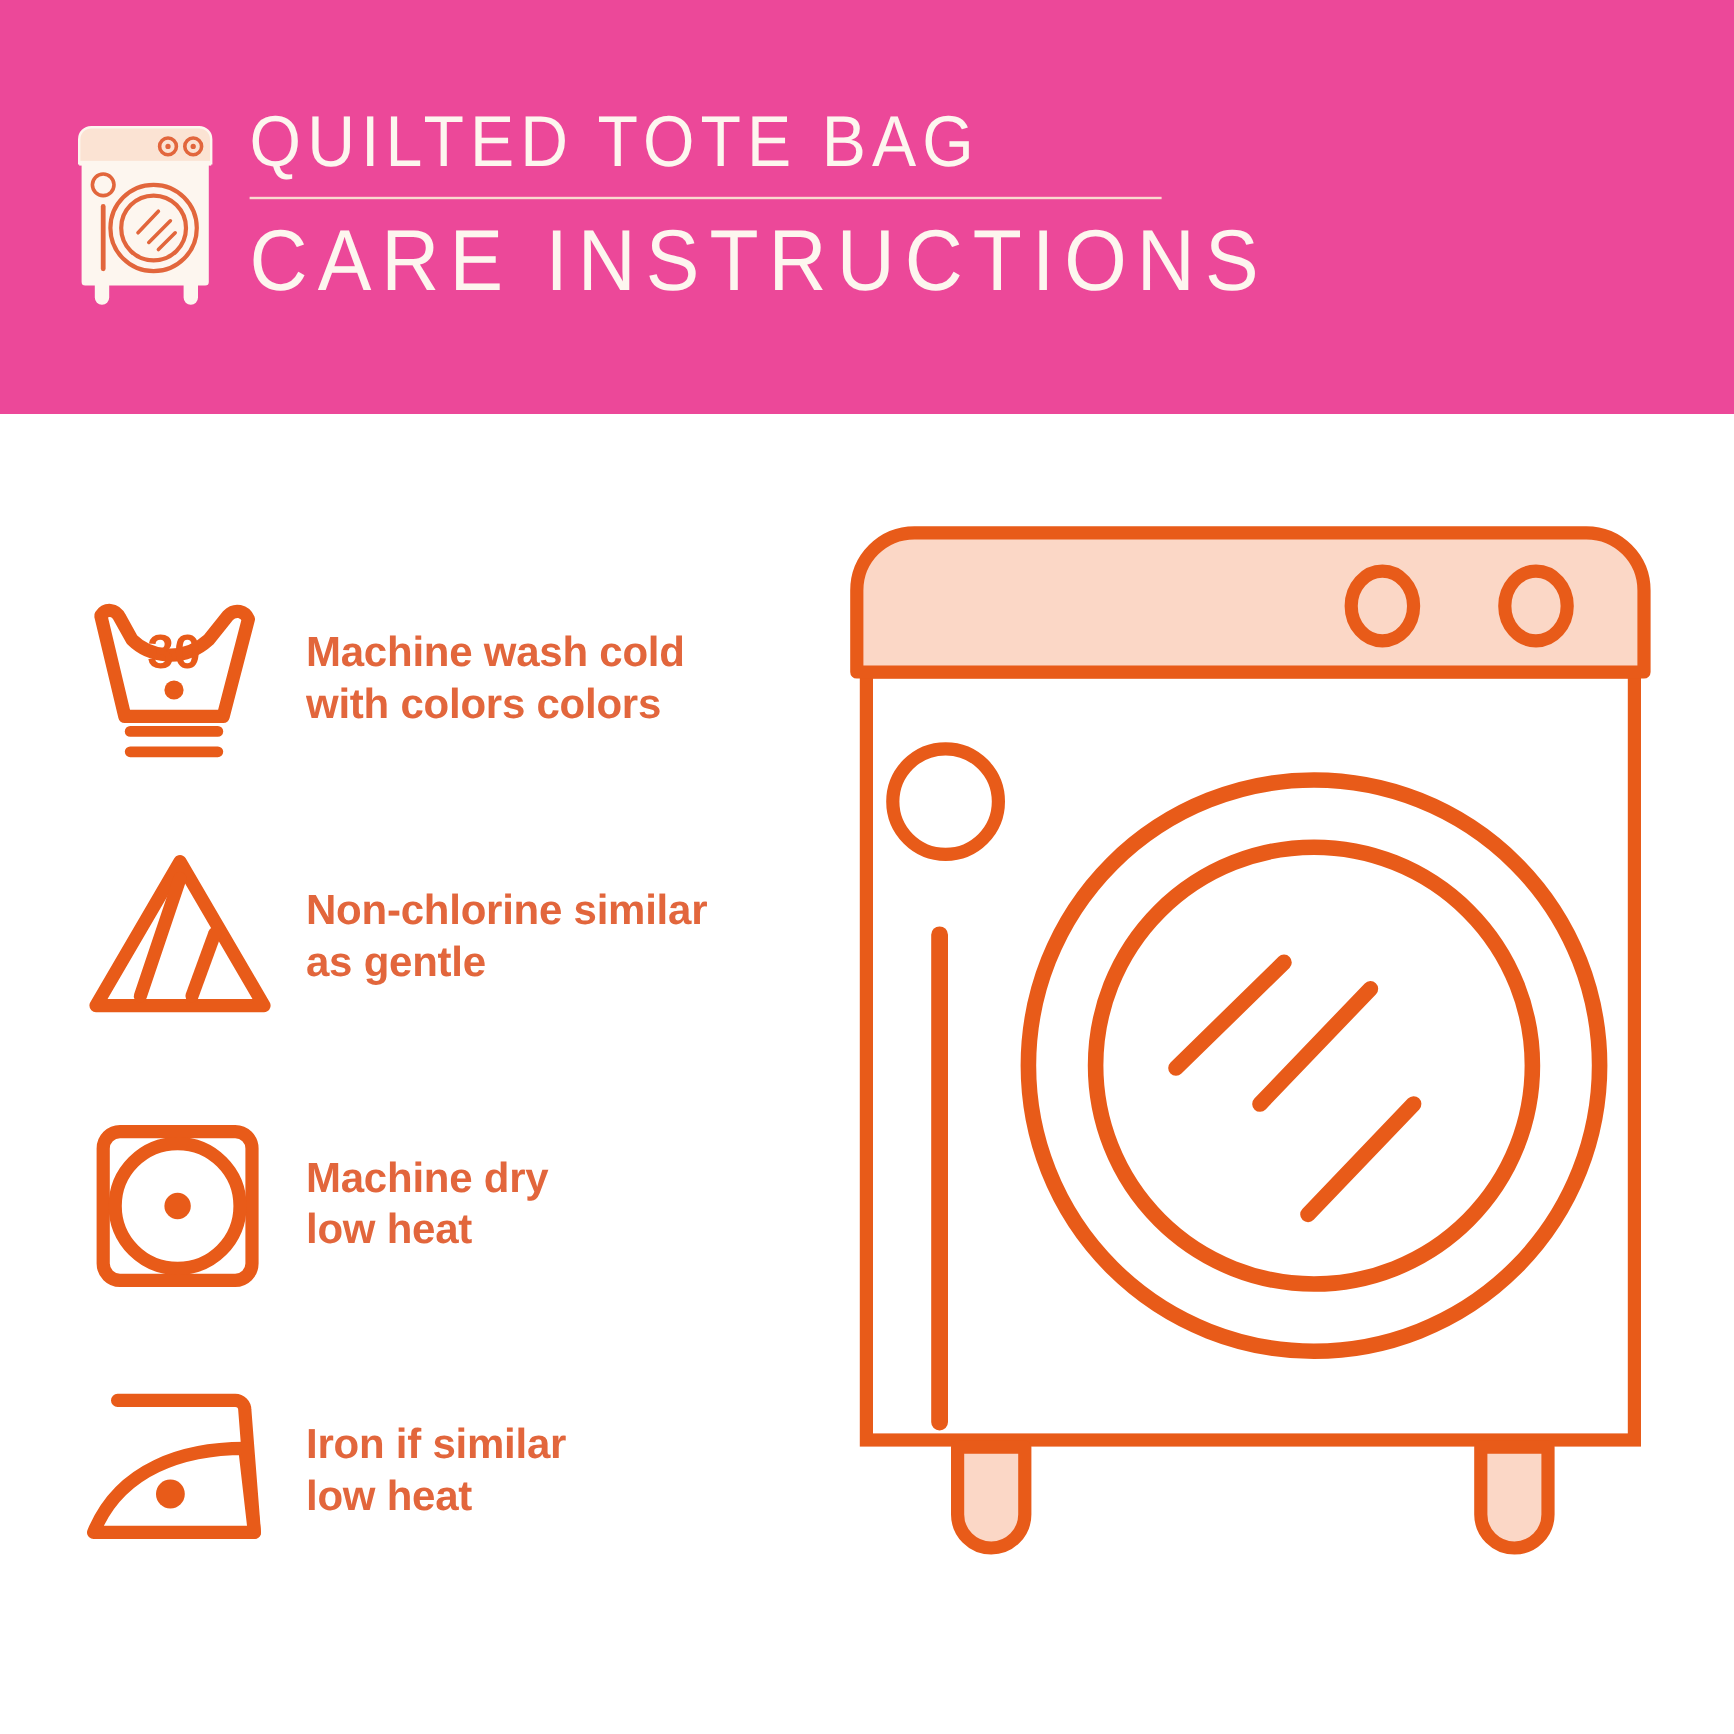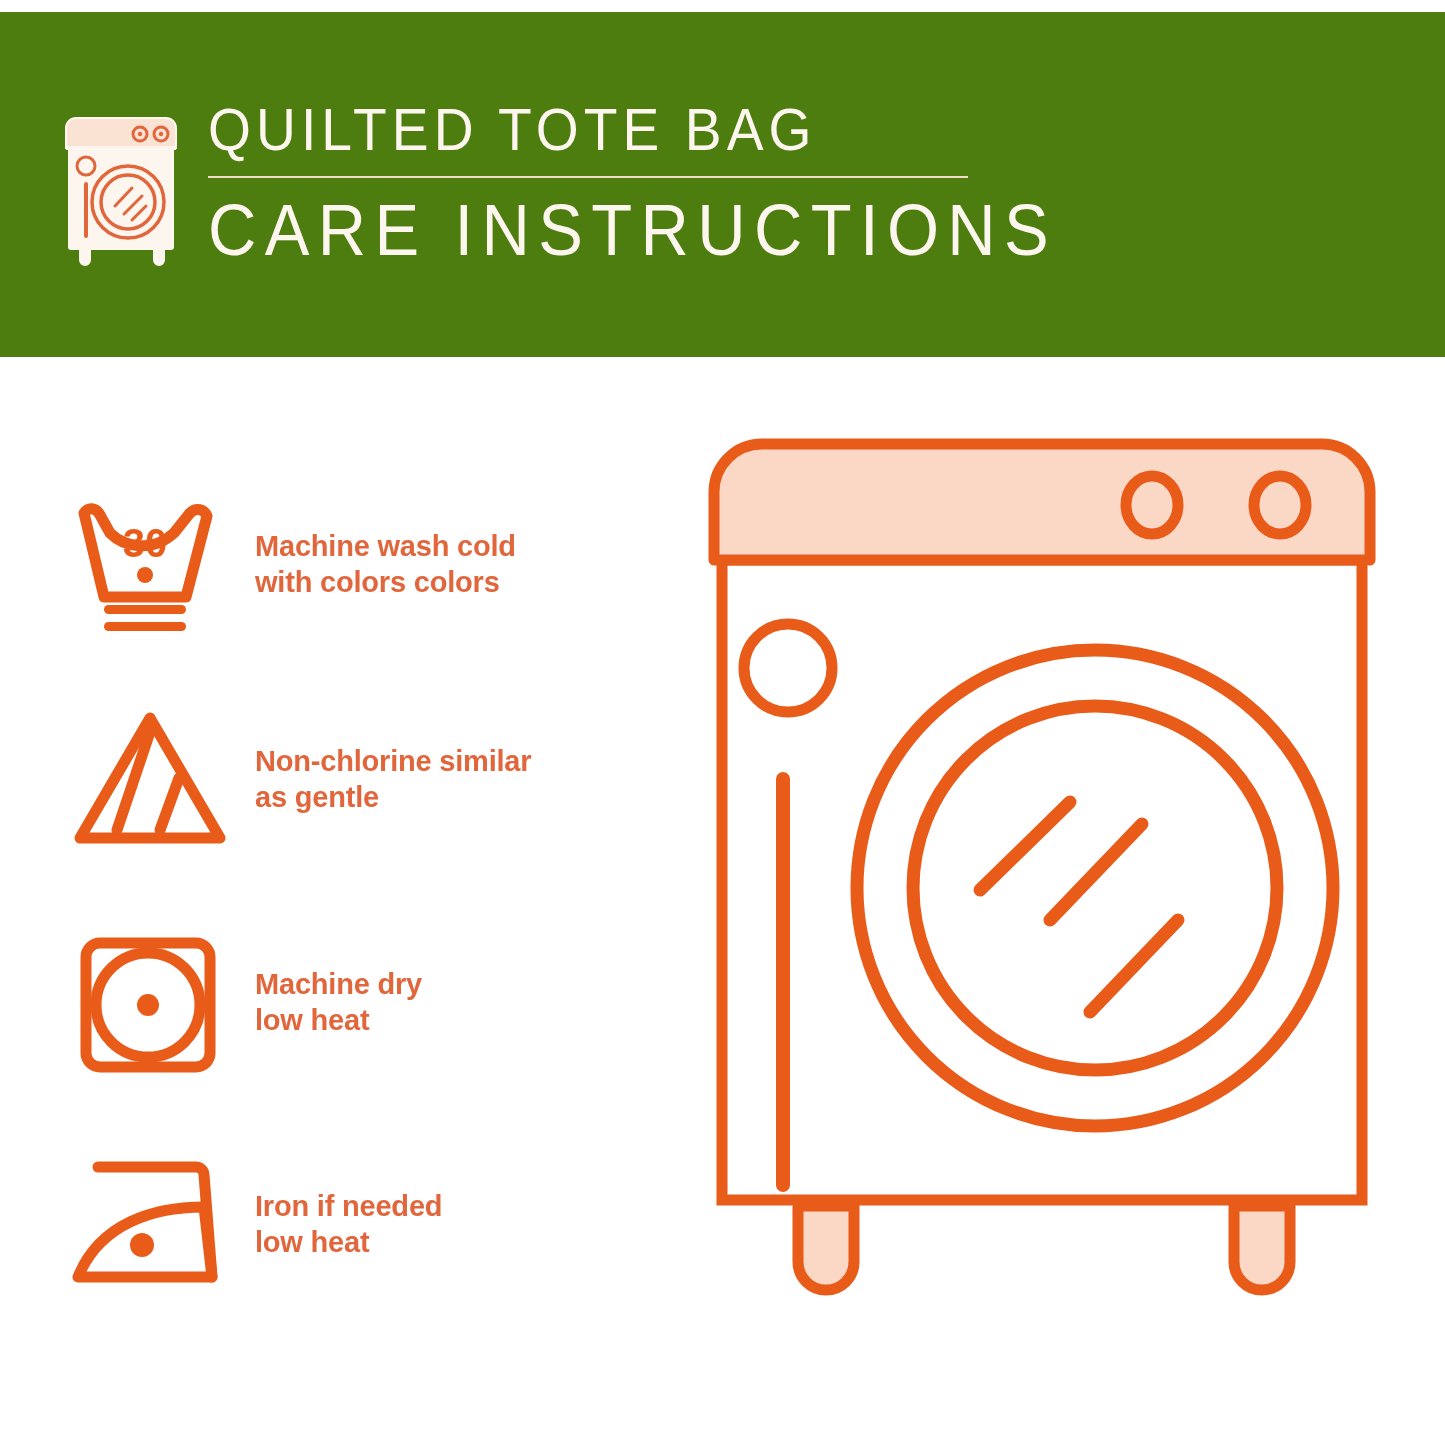--- a/index.html
+++ b/index.html
@@ -12,24 +12,24 @@
     height: 1445px;
     font-family: "Liberation Sans", sans-serif;
     overflow: hidden;
     position: relative;
   }
 
   
   .header {
     position: absolute;
     left: 0;
-    top: 12px;
+    top: 0;
     width: 1445px;
     height: 345px;
-    background: #4d7c0f;
+    background: #ec4899;
     box-sizing: border-box;
   }
   .header-inner {
     position: absolute;
     left: 62px;
     top: 88px;
     display: flex;
     align-items: flex-start;
   }
   .header-icon {
@@ -100,21 +100,21 @@
     height: 160px;
     flex: 0 0 auto;
     display: flex;
     align-items: center;
     justify-content: center;
     text-decoration: underline;
   }
   .care-text {
     margin-left: 18px;
     color: #E2663C;
-    font-size: 29px;
+    font-size: 35px;
     line-height: 1.24;
     font-weight: 700;
     letter-spacing: -0.2px;
     font-family: "Liberation Sans", sans-serif;
   }
   .care-text .line {
     display: block;
     white-space: nowrap;
   }
 
@@ -227,21 +227,21 @@
     <div class="care-symbol">
       <svg viewBox="0 0 175 160" width="175" height="160">
 
         <path d="M36 22 H134 a8 8 0 0 1 8 8 L150 132" fill="none" stroke="#E85B19" stroke-width="11" stroke-linecap="round" stroke-linejoin="round"></path>
 
         <path d="M142 62 C92 62 38 78 16 132 H150 Z" fill="#ffffff" stroke="#E85B19" stroke-width="11" stroke-linejoin="round" stroke-linecap="round"></path>
         <circle cx="80" cy="100" r="12" fill="#E85B19"></circle>
       </svg>
     </div>
     <div class="care-text">
-      <span class="line">Iron if needed</span>
+      <span class="line">Iron if similar</span>
       <span class="line">low heat</span>
     </div>
   </div>
 
 </div>
 
 <div class="washer-wrap">
   <svg class="washer-svg" viewBox="0 0 700 930">
 
     <rect x="22" y="140" width="640" height="640" fill="#ffffff" stroke="#E85B19" stroke-width="11"></rect>

